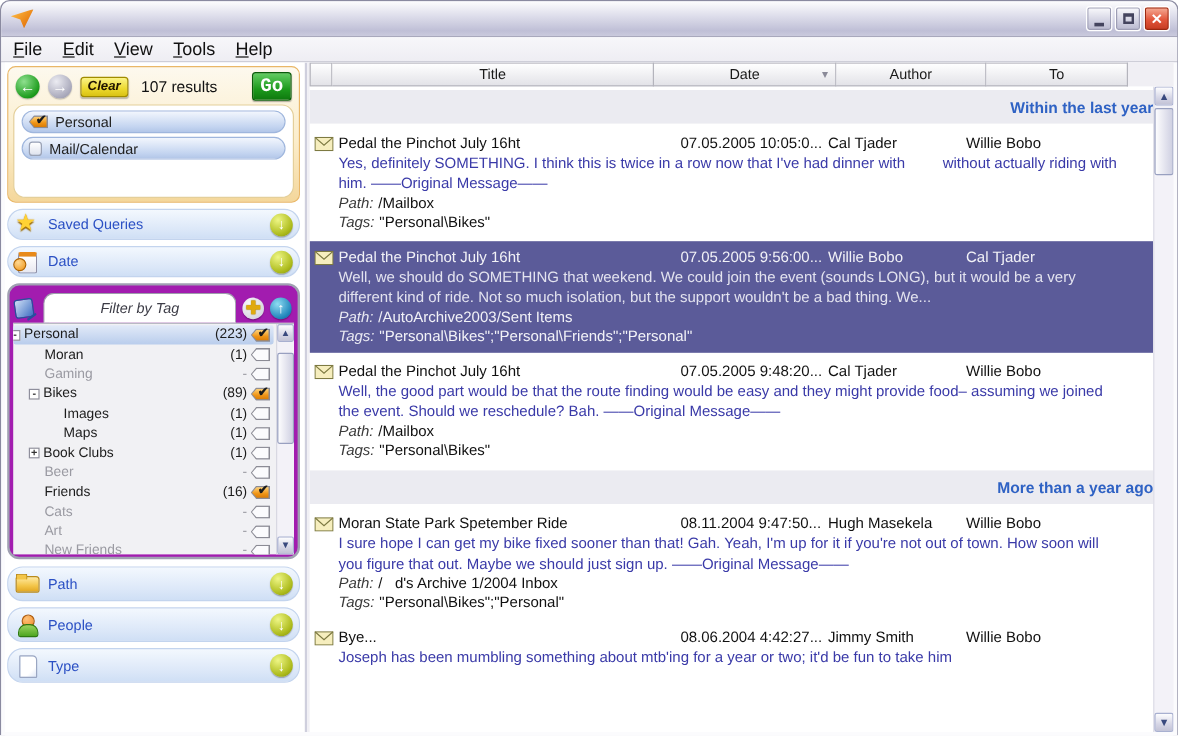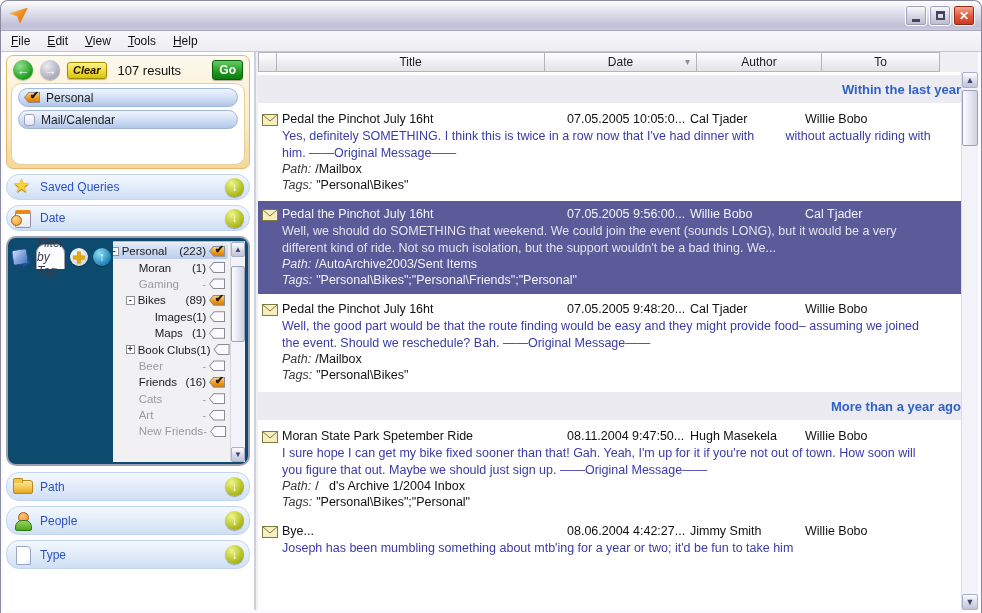--- a/index.html
+++ b/index.html
@@ -38,21 +38,21 @@
   }
   .win-btn.min span { display:block; width:8px; height:3px; background:#44445e; margin-top:9px; }
   .win-btn.max span { display:block; width:9px; height:9px; border:2px solid #44445e; border-top-width:3px; }
   .win-btn.close {
     background:linear-gradient(#f6b09a,#e2553a 55%,#c43a20);
     box-shadow:inset 0 0 0 1px #9a2810; color:#fff; font-size:12px;
   }
   .menubar {
     height:21px; flex:0 0 21px; display:flex; align-items:center; gap:17px;
     background:linear-gradient(#f7f7fa,#eeedf3); border-bottom:1px solid #c6c6d2;
-    padding:0 10px; font-size:12px; color:#111;
+    padding:0 10px; font-size:15px; color:#111;
   }
   .menu-item .accel { text-decoration:underline; }
   .content { flex:1; display:flex; overflow:hidden; background:#fbfbfd; padding:0 3px 3px 3px; }
 
   
   .sidebar { width:252px; flex:0 0 252px; background:#fff; padding:3px 4px 0 2px;
     border-right:2px solid #cfcfdd; overflow:hidden; }
   .search-panel {
     height:114px; border:1px solid #e9b768; border-radius:7px;
     background:linear-gradient(#fdf9ee,#fbedcb 55%,#f4d79b);
@@ -66,21 +66,21 @@
   .nav-btn.fwd  { background:radial-gradient(circle at 35% 30%, #ececf2, #a9a9bb 70%, #8f8fa2); }
   .clear-btn {
     background:linear-gradient(#fbf387,#ecd92e 60%,#d9c214); border:1px solid #a08b00;
     border-radius:3px; font-size:11px; font-weight:bold; font-style:italic; color:#201400;
     padding:1px 5px 2px; box-shadow:0 1px 1px rgba(0,0,0,.25);
   }
   .results-count { font-size:13px; color:#111; margin-left:4px; }
   .go-btn {
     margin-left:auto; background:linear-gradient(#63cd63,#1d9a1d 60%,#0e7a0e);
     border:1px solid #0a5c0a; border-radius:3px; color:#fff; font-weight:bold;
-    font-size:12px; padding:2px 6px; box-shadow:0 1px 1px rgba(0,0,0,.3);
+    font-size:16px; padding:2px 6px; box-shadow:0 1px 1px rgba(0,0,0,.3);font-family:Liberation Mono, monospace;
   }
   .query-box { flex:1; background:#fff; border:1px solid #e4cf9a; border-radius:10px;
     padding:4px 6px 4px 6px; display:flex; flex-direction:column; }
   .query-text { font-size:13px; color:#222; padding:1px 0 5px 10px; }
   .chip {
     height:19px; border-radius:10px; margin-bottom:3px;
     background:linear-gradient(#f2f6fd,#c3d4f0 75%,#b2c6e8);
     border:1px solid #9fb6dd; display:flex; align-items:center; gap:6px;
     padding:0 8px 0 5px; font-size:12px; color:#222;
   }
@@ -130,22 +130,22 @@
     background:radial-gradient(circle at 35% 30%,#ffc27a,#ef8d2a); border:1px solid #b05e10; }
   .sec-icon.icon-person::after { content:""; position:absolute; left:2px; top:8px;
     width:15px; height:9px; border-radius:7px 7px 2px 2px;
     background:linear-gradient(#9ad45e,#4ea621); border:1px solid #2e7a10; }
   .sec-icon.icon-doc::before { content:""; position:absolute; left:3px; top:0;
     width:13px; height:17px; background:linear-gradient(135deg,#fff 70%,#dfe7f6);
     border:1px solid #9aa6c2; border-radius:1px 4px 1px 1px; }
 
   
   .tag-filter {
-    height:230px; border:2px solid #a0a0b2; border-radius:10px; background:#0c4a6e;
-    margin-bottom:6px; display:flex; overflow:hidden; padding:3px 3px 2px;
+    height:230px; border:2px solid #a0a0b2; border-radius:10px; background:#a21caf;
+    margin-bottom:6px; display:flex; flex-direction:column; overflow:hidden; padding:3px 3px 2px;
   }
   .tf-header { height:28px; flex:0 0 28px; display:flex; align-items:flex-end; gap:5px; padding:0 2px 0 1px; }
   .tf-tag-icon { width:19px; height:19px; margin-bottom:2px; position:relative; }
   .tf-tag-icon::before { content:""; position:absolute; inset:1px 3px 2px 0;
     background:linear-gradient(135deg,#cfe0f6,#3f6fc2); border:1px solid #27519c;
     border-radius:3px; transform:rotate(-8deg); }
   .tf-tag-icon::after { content:""; position:absolute; right:0; bottom:2px; width:9px; height:2px;
     background:#27519c; transform:rotate(-35deg); border-radius:1px; }
   .tf-tab { flex:1; height:25px; background:#fff; border:1px solid #9d9dab; border-bottom:none;
     border-radius:9px 9px 0 0; display:flex; align-items:center; justify-content:center;

